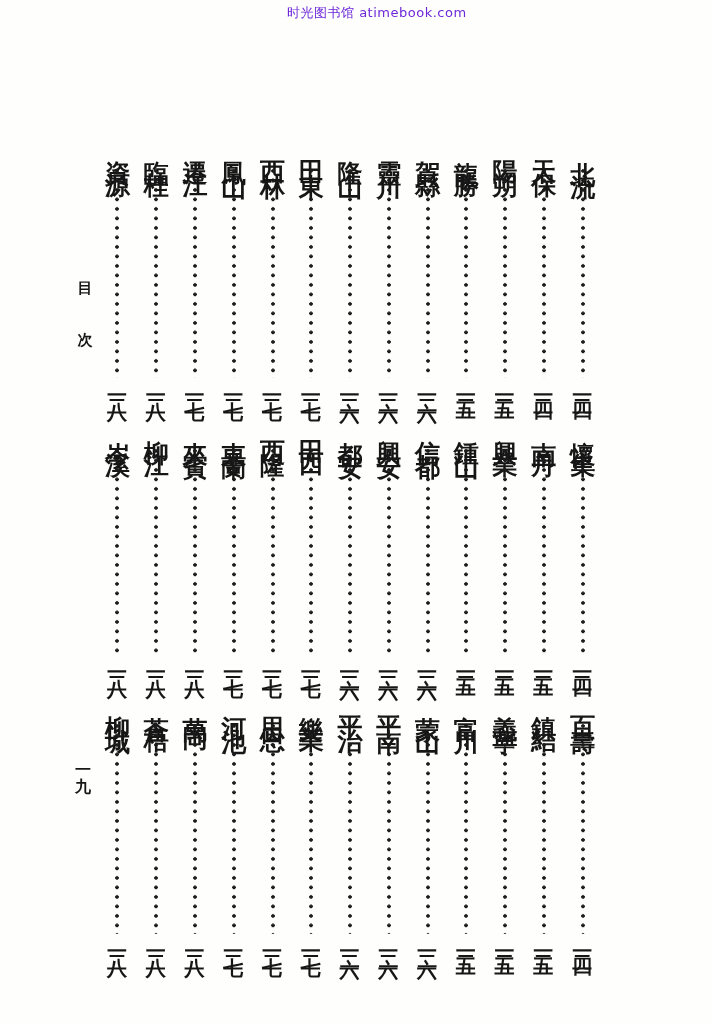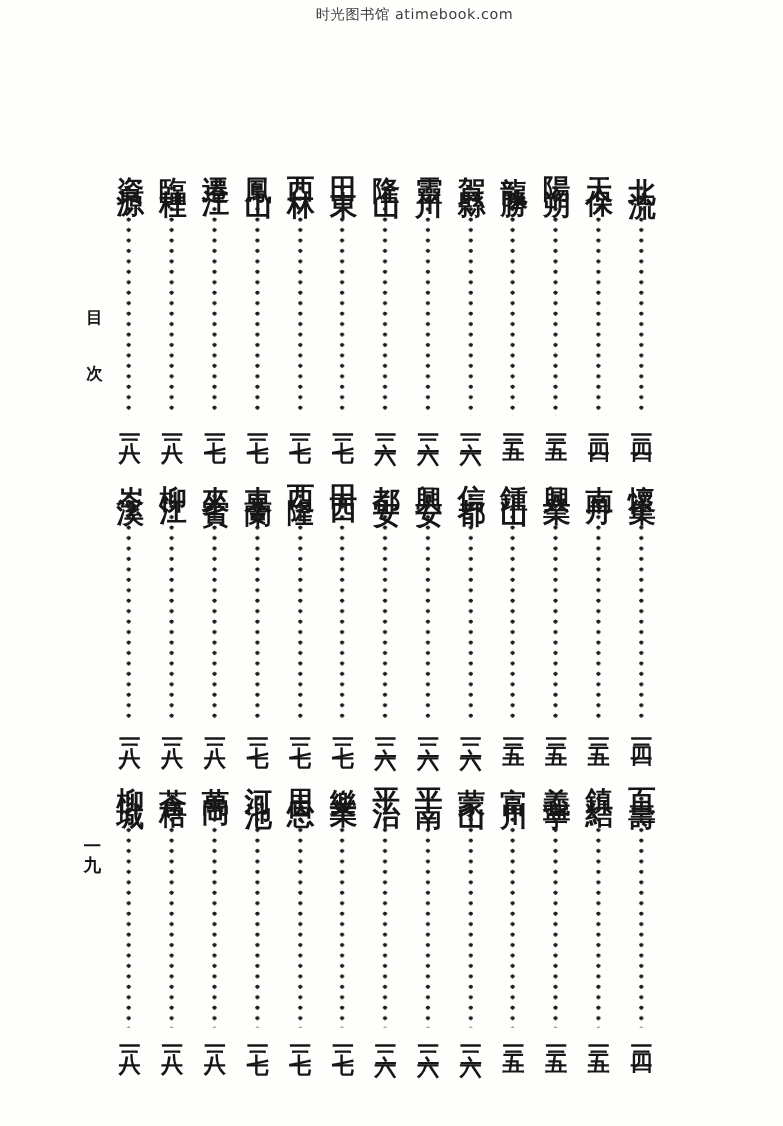--- a/index.html
+++ b/index.html
@@ -46,21 +46,21 @@
   .entry-page {
     font-size:20px; font-weight:bold; line-height:1;
     letter-spacing:1px;
   }
 </style>
 </head>
 <body>
 
 <div class="page">
 
-  <div class="watermark" style="color: #404040;">时光图书馆 atimebook.com</div>
+  <div class="watermark" style="color: #6d28d9;">时光图书馆 atimebook.com</div>
 
   <div class="vlabel section-label">目次</div>
 
   <div class="vlabel folio-label">一九</div>
 
   <div class="toc-block block-1">
 
       <div class="toc-entry">
         <span class="entry-name">北流</span>
         <span class="leader"></span>

